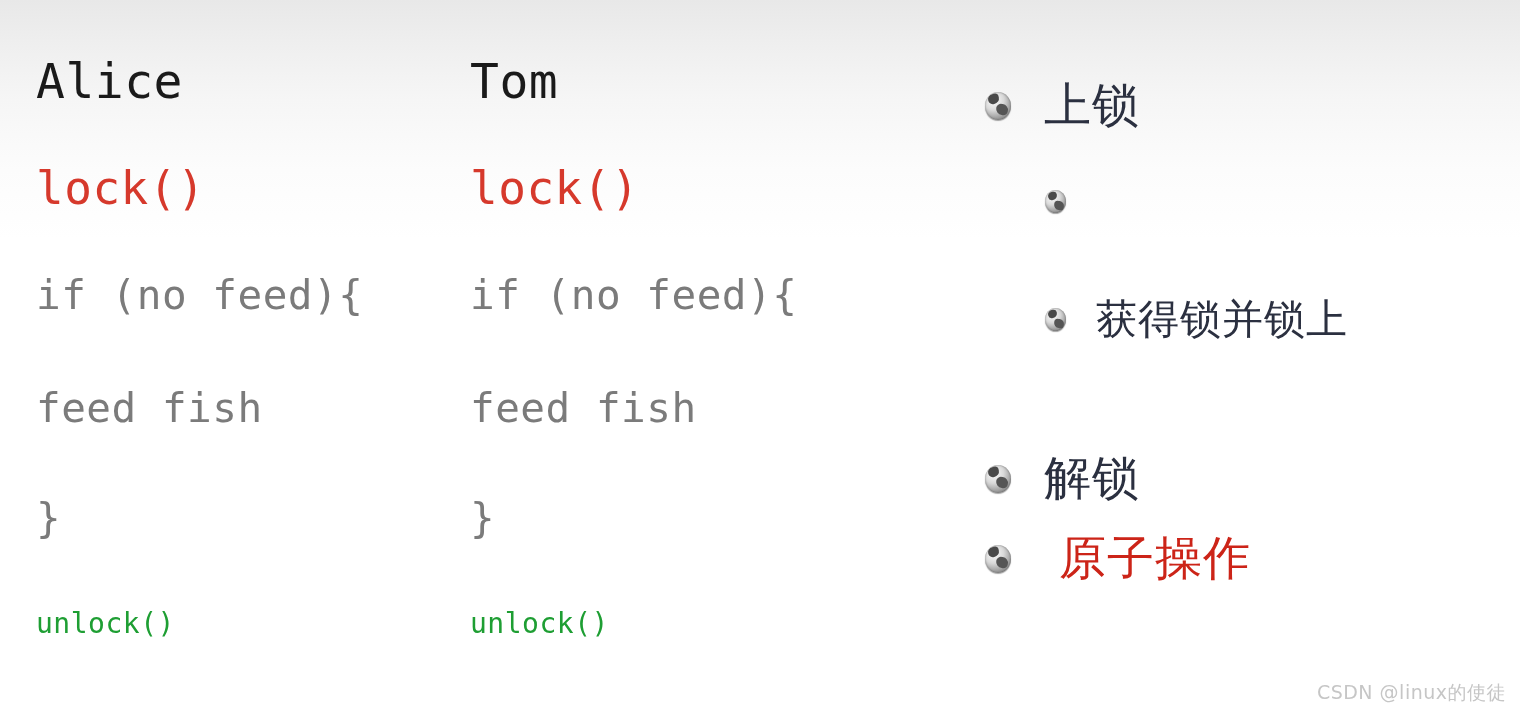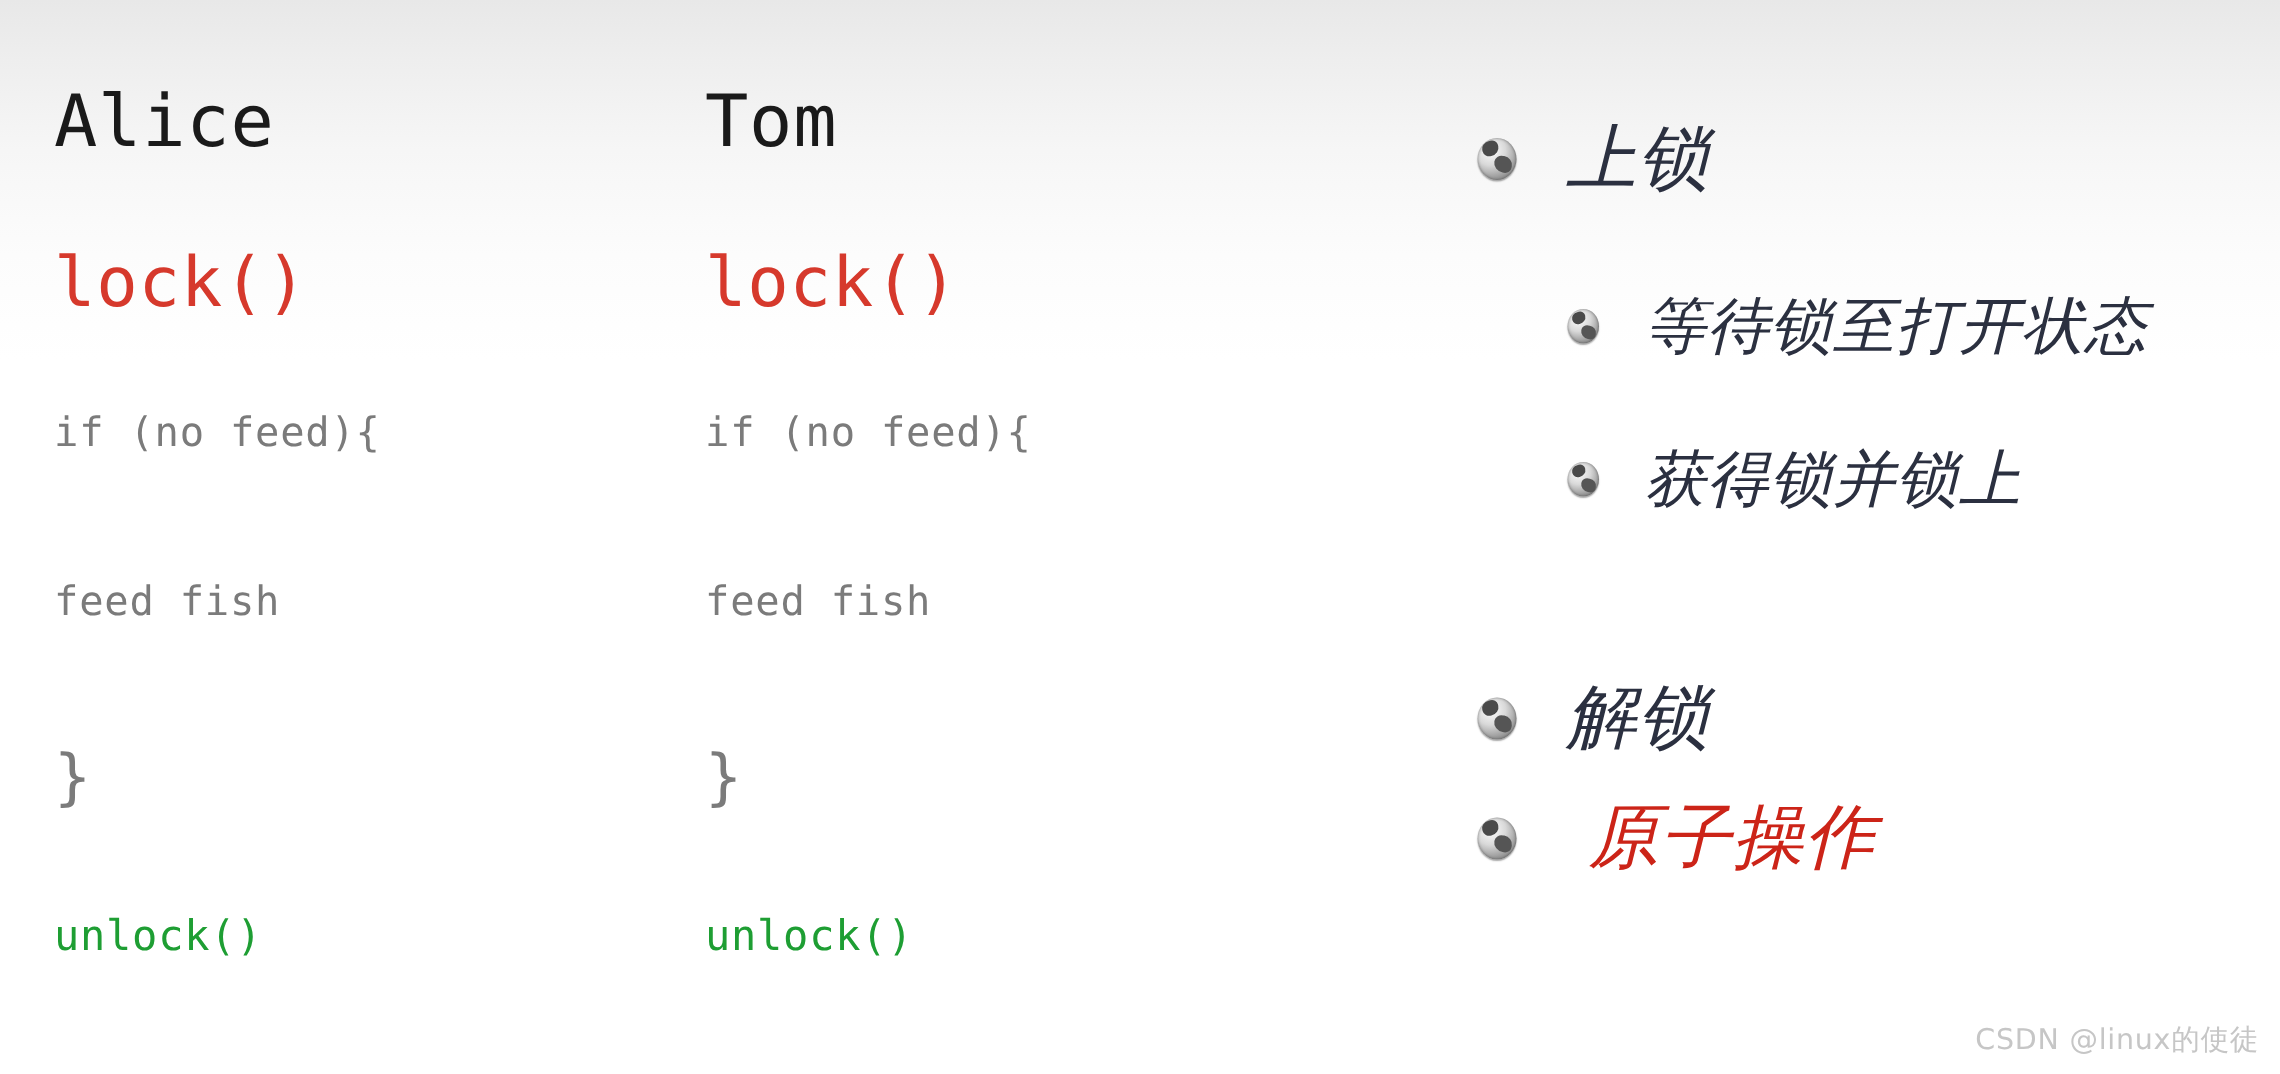--- a/index.html
+++ b/index.html
@@ -40,21 +40,21 @@
 
   .code-line {
     position: absolute;
     white-space: pre;
     line-height: 1;
     letter-spacing: 0.5px;
   }
 
   .ln-title  { font-size: 48px; color: #1a1a1a; }
   .ln-lock   { font-size: 46px; color: #d6392c; }
-  .ln-gray   { font-size: 27px; color: #7b7b7b; }
+  .ln-gray   { font-size: 41px; color: #7b7b7b; }
   .ln-brace  { font-size: 41px; color: #7b7b7b; }
   .ln-unlock { font-size: 28px; color: #1e9e33; }
 
   .y-title  { top: 57px; }
   .y-lock   { top: 165px; }
   .y-if     { top: 275px; }
   .y-feed   { top: 388px; }
   .y-brace  { top: 498px; }
   .y-unlock { top: 610px; }
 
@@ -115,21 +115,20 @@
     background: #555555;
     transform: rotate(10deg);
   }
   .globe-l1 { width: 26px; height: 28px; }
   .globe-l2 { width: 21px; height: 23px; }
 
   .b-text {
     font-family: "DejaVu Sans", "Liberation Sans", sans-serif;
     color: #2b3040;
     letter-spacing: 1px;
-    font-style: italic;
   }
   .t-l1 { font-size: 47px; margin-left: 33px; }
   .t-l2 { font-size: 41px; margin-left: 30px; }
   .t-accent { color: #cc2418; margin-left: 48px; }
 
   
   #watermark {
     position: absolute;
     right: 14px;
     bottom: 10px;
@@ -166,21 +165,20 @@
 
   <div id="bullets">
 
     <div class="bullet-row b-l1 row-0">
       <span class="globe globe-l1"></span>
       <span class="b-text t-l1">上锁</span>
     </div>
 
     <div class="bullet-row b-l2 row-1">
       <span class="globe globe-l2"></span>
-      <span class="b-text t-l2">等待锁至打开状态</span>
     </div>
 
     <div class="bullet-row b-l2 row-2">
       <span class="globe globe-l2"></span>
       <span class="b-text t-l2">获得锁并锁上</span>
     </div>
 
     <div class="bullet-row b-l1 row-3">
       <span class="globe globe-l1"></span>
       <span class="b-text t-l1">解锁</span>

